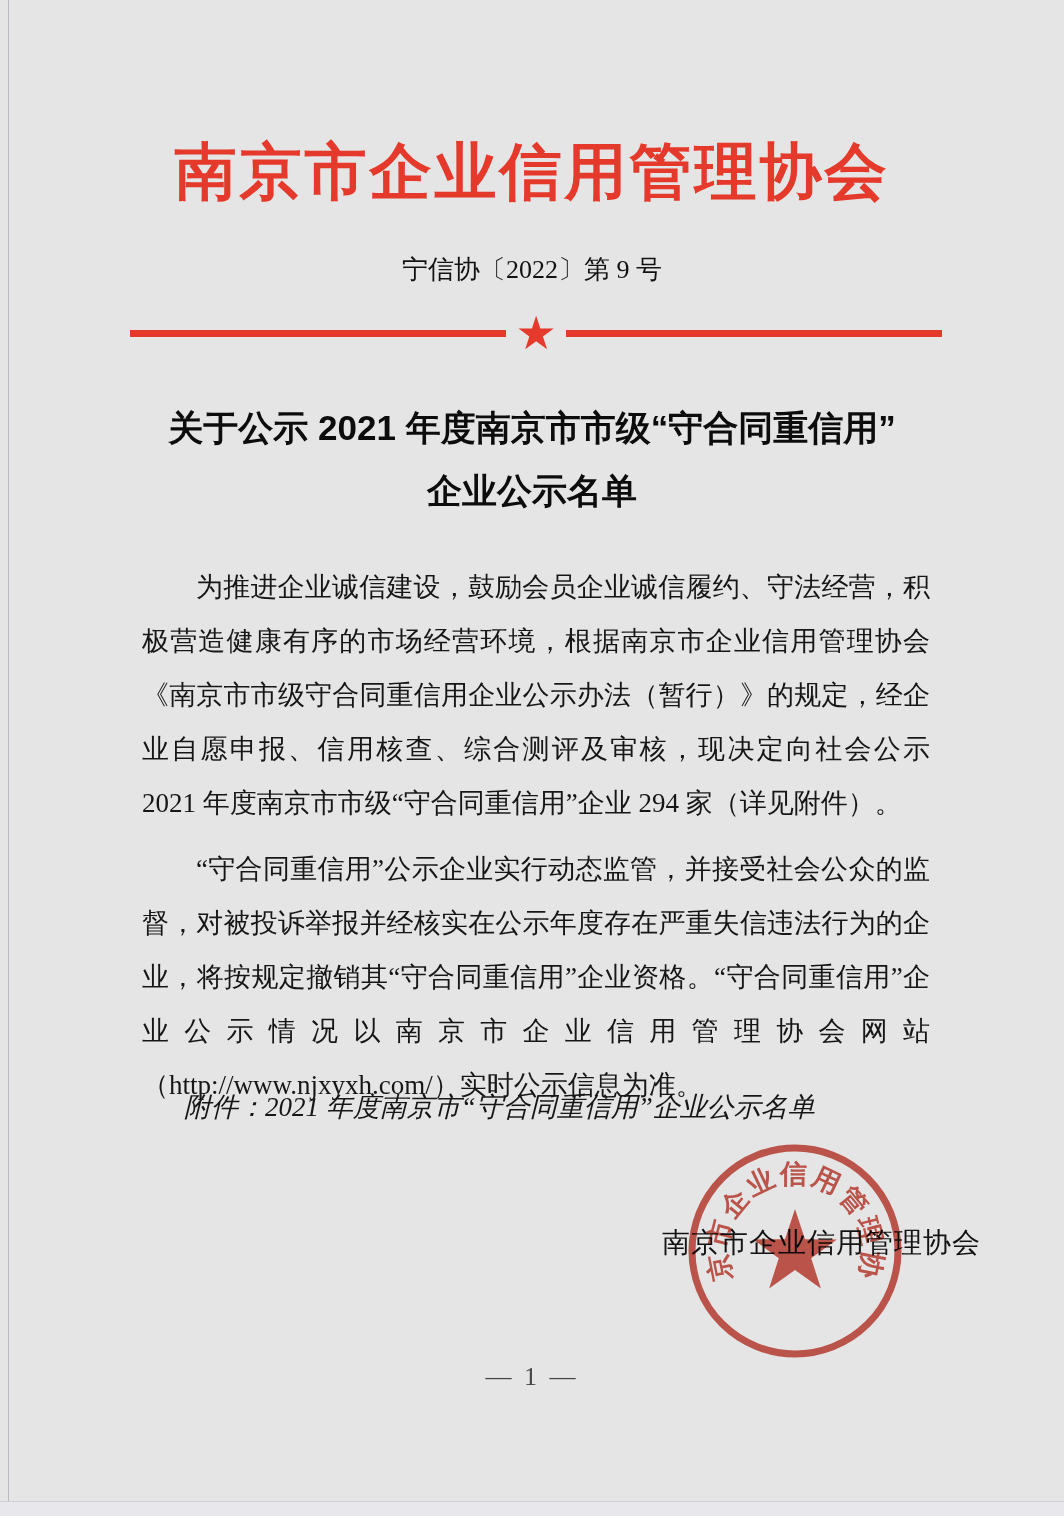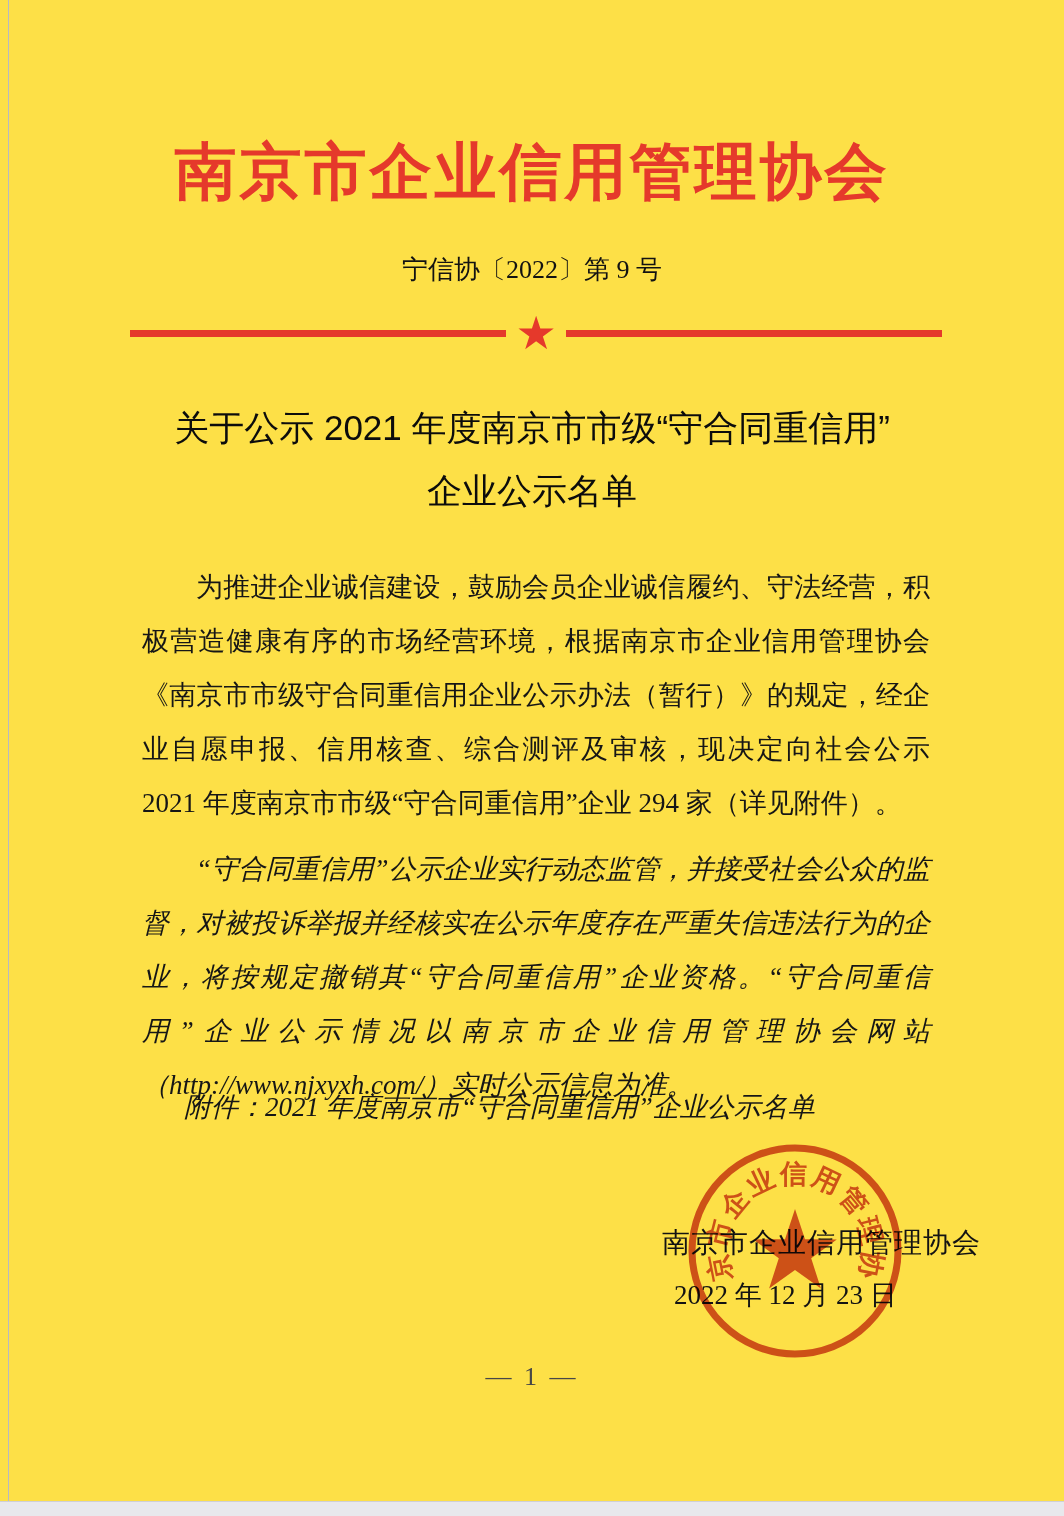--- a/index.html
+++ b/index.html
@@ -7,21 +7,21 @@
   body {
     position: relative;
     background: #ffffff;
     font-family: "Liberation Serif", "DejaVu Serif", serif;
     color: #101010;
     overflow: hidden;
   }
   .page {
     position: absolute;
     inset: 0;
-    background: #fde047;
+    background: #e5e5e5;
   }
   .edge-left {
     position: absolute;
     left: 8px; top: 0;
     width: 1px; height: 1501px;
     background: #b9b9c1;
   }
   .bottom-strip {
     position: absolute;
     left: 0; right: 0; bottom: 0;
@@ -66,35 +66,35 @@
     line-height: 44px;
     color: #e5392b;
     margin: 0 9px;
     font-family: "DejaVu Sans", sans-serif;
   }
   .doc-title {
     position: absolute;
     top: 396px; left: 0; width: 100%;
     text-align: center;
     font-family: "Liberation Sans", "DejaVu Sans", sans-serif;
-    font-weight: normal;
+    font-weight: bold;
     font-size: 35px;
     line-height: 63px;
     color: #0c0c0c;
   }
   .body-text {
     position: absolute;
     top: 548px; left: 130px; width: 812px;
     font-size: 27px;
     line-height: 54px;
     text-align: justify;
     color: #161616;
   }
   .body-text p { text-indent: 2em; margin: 12px; }
-  .body-text p + p { margin-top: 8px; font-style: italic; }
+  .body-text p + p { margin-top: 8px; }
   .attachment {
     position: absolute;
     top: 1080px; left: 130px; width: 812px;
     font-size: 27px;
     line-height: 54px;
     text-indent: 2em;
     color: #161616;
     font-style: italic;
   }
   .sig-org {
@@ -154,21 +154,20 @@
   </div>
 
   <div class="body-text">
     <p>为推进企业诚信建设，鼓励会员企业诚信履约、守法经营，积极营造健康有序的市场经营环境，根据南京市企业信用管理协会《南京市市级守合同重信用企业公示办法（暂行）》的规定，经企业自愿申报、信用核查、综合测评及审核，现决定向社会公示 2021 年度南京市市级“守合同重信用”企业 294 家（详见附件）。</p>
     <p>“守合同重信用”公示企业实行动态监管，并接受社会公众的监督，对被投诉举报并经核实在公示年度存在严重失信违法行为的企业，将按规定撤销其“守合同重信用”企业资格。“守合同重信用”企业公示情况以南京市企业信用管理协会网站（http://www.njxyxh.com/）实时公示信息为准。</p>
   </div>
 
   <div class="attachment">附件：2021 年度南京市“守合同重信用”企业公示名单</div>
 
   <div class="sig-org">南京市企业信用管理协会</div>
-  <div class="sig-date">2022 年 12 月 23 日</div>
 
   <svg class="seal" viewBox="0 0 222 222" xmlns="http://www.w3.org/2000/svg">
     <defs>
       <path id="sealArc" d="M 55.3,150 A 68,68 0 1 1 166.7,150" fill="none"></path>
     </defs>
     <circle cx="111" cy="111" r="103" fill="none" stroke="#c9453a" stroke-width="7"></circle>
     <polygon fill="#c9453a" points="111,69 121,99.2 152.8,99.4 127.2,118.3 136.9,148.6 111,130 85.1,148.6 94.8,118.3 69.2,99.4 101,99.2"></polygon>
     <text font-size="27" font-weight="bold" fill="#c9453a" letter-spacing="3" font-family="Liberation Sans, DejaVu Sans, sans-serif">
       <textPath href="#sealArc" startOffset="50%" text-anchor="middle">南京市企业信用管理协会</textPath>
     </text>

